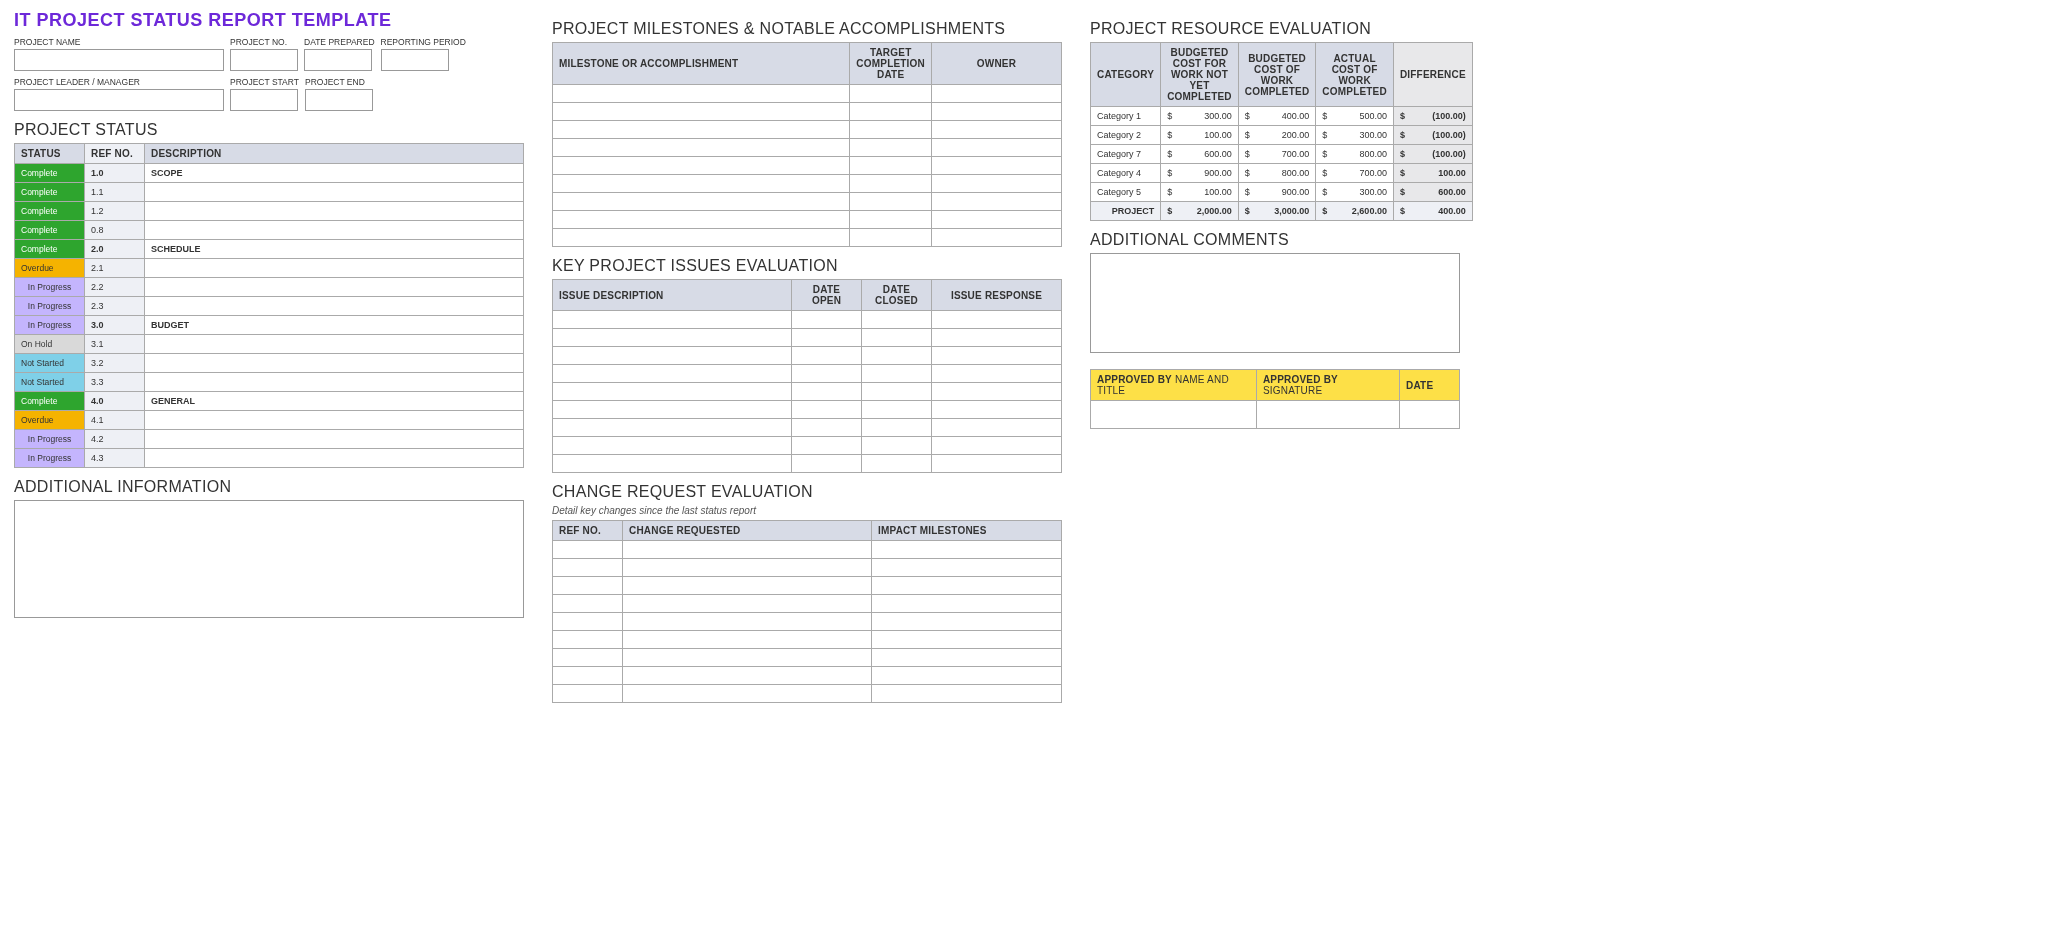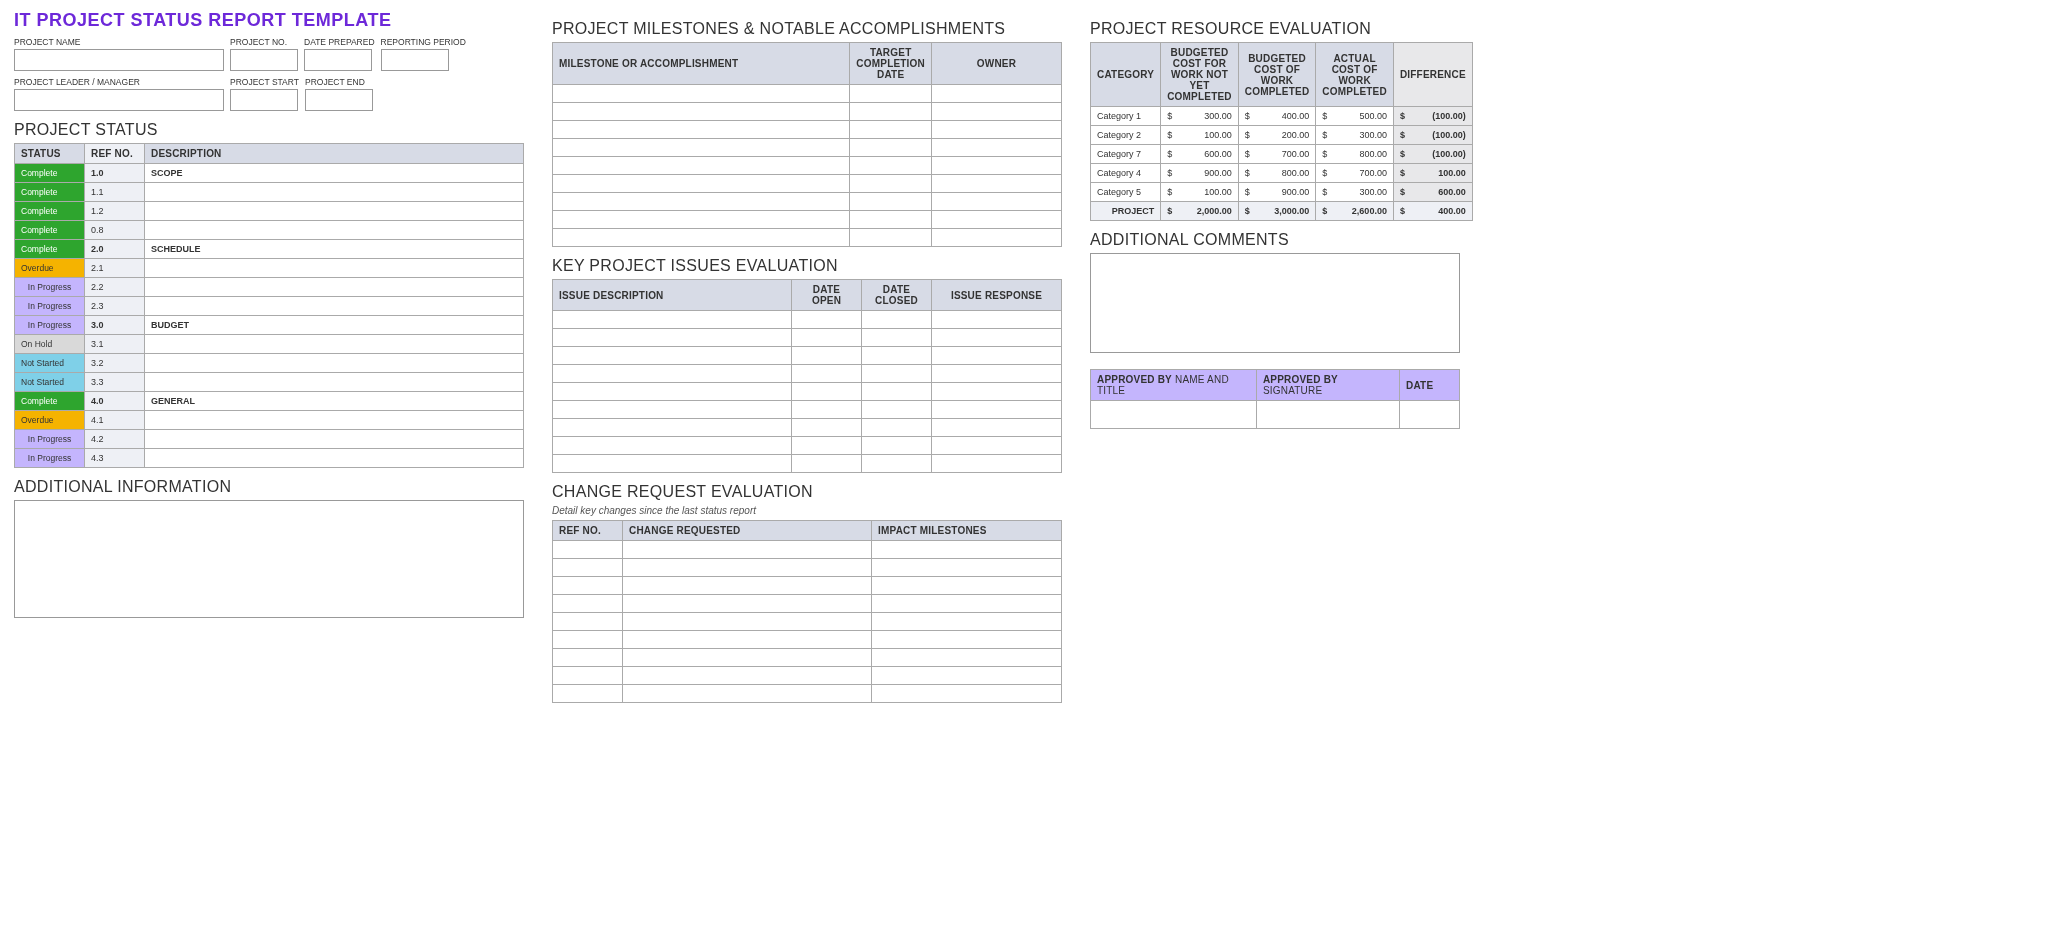--- a/index.html
+++ b/index.html
@@ -61,21 +61,21 @@
   }
   .textarea.sm { height: 100px; }
 
   .res th { text-align: center; }
   .res td { text-align: right; }
   .res td.cat { text-align: left; }
   .res .diffcol { background: #e8e8ea; font-weight: 700; }
   .res .totals td { font-weight: 700; background: #eef0f5; }
   .res .cur { float: left; }
 
-  .approve th { background: #c4b5fd; font-weight: 400; }
+  .approve th { background: #fde047; font-weight: 400; }
   .approve th .b { font-weight: 700; }
   .approve td { height: 28px; }
 </style>
 </head>
 <body>
 
 <div class="page">
 
   <div class="col col1">
     <h1>IT PROJECT STATUS REPORT TEMPLATE</h1>

